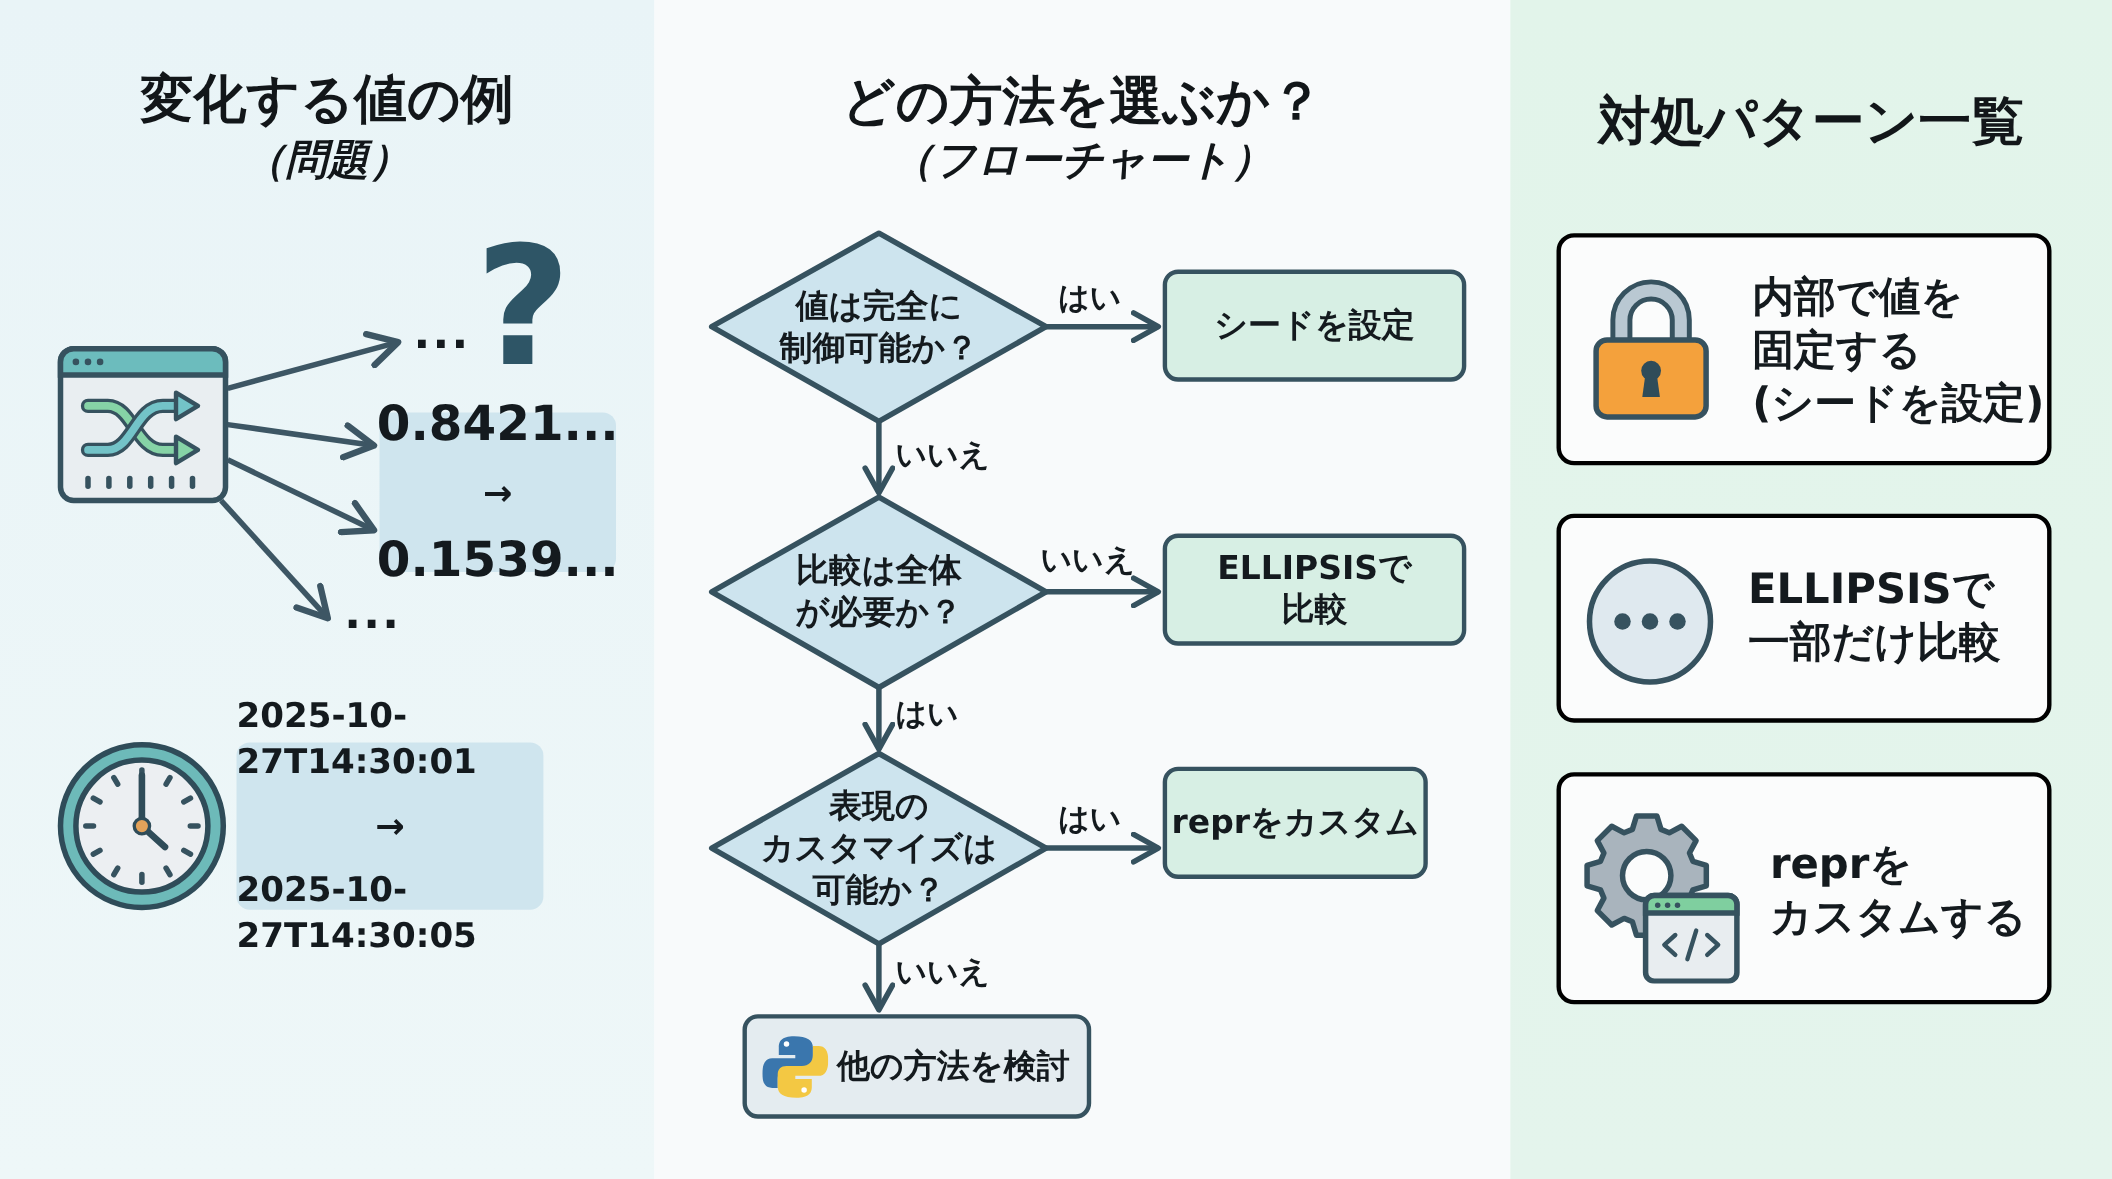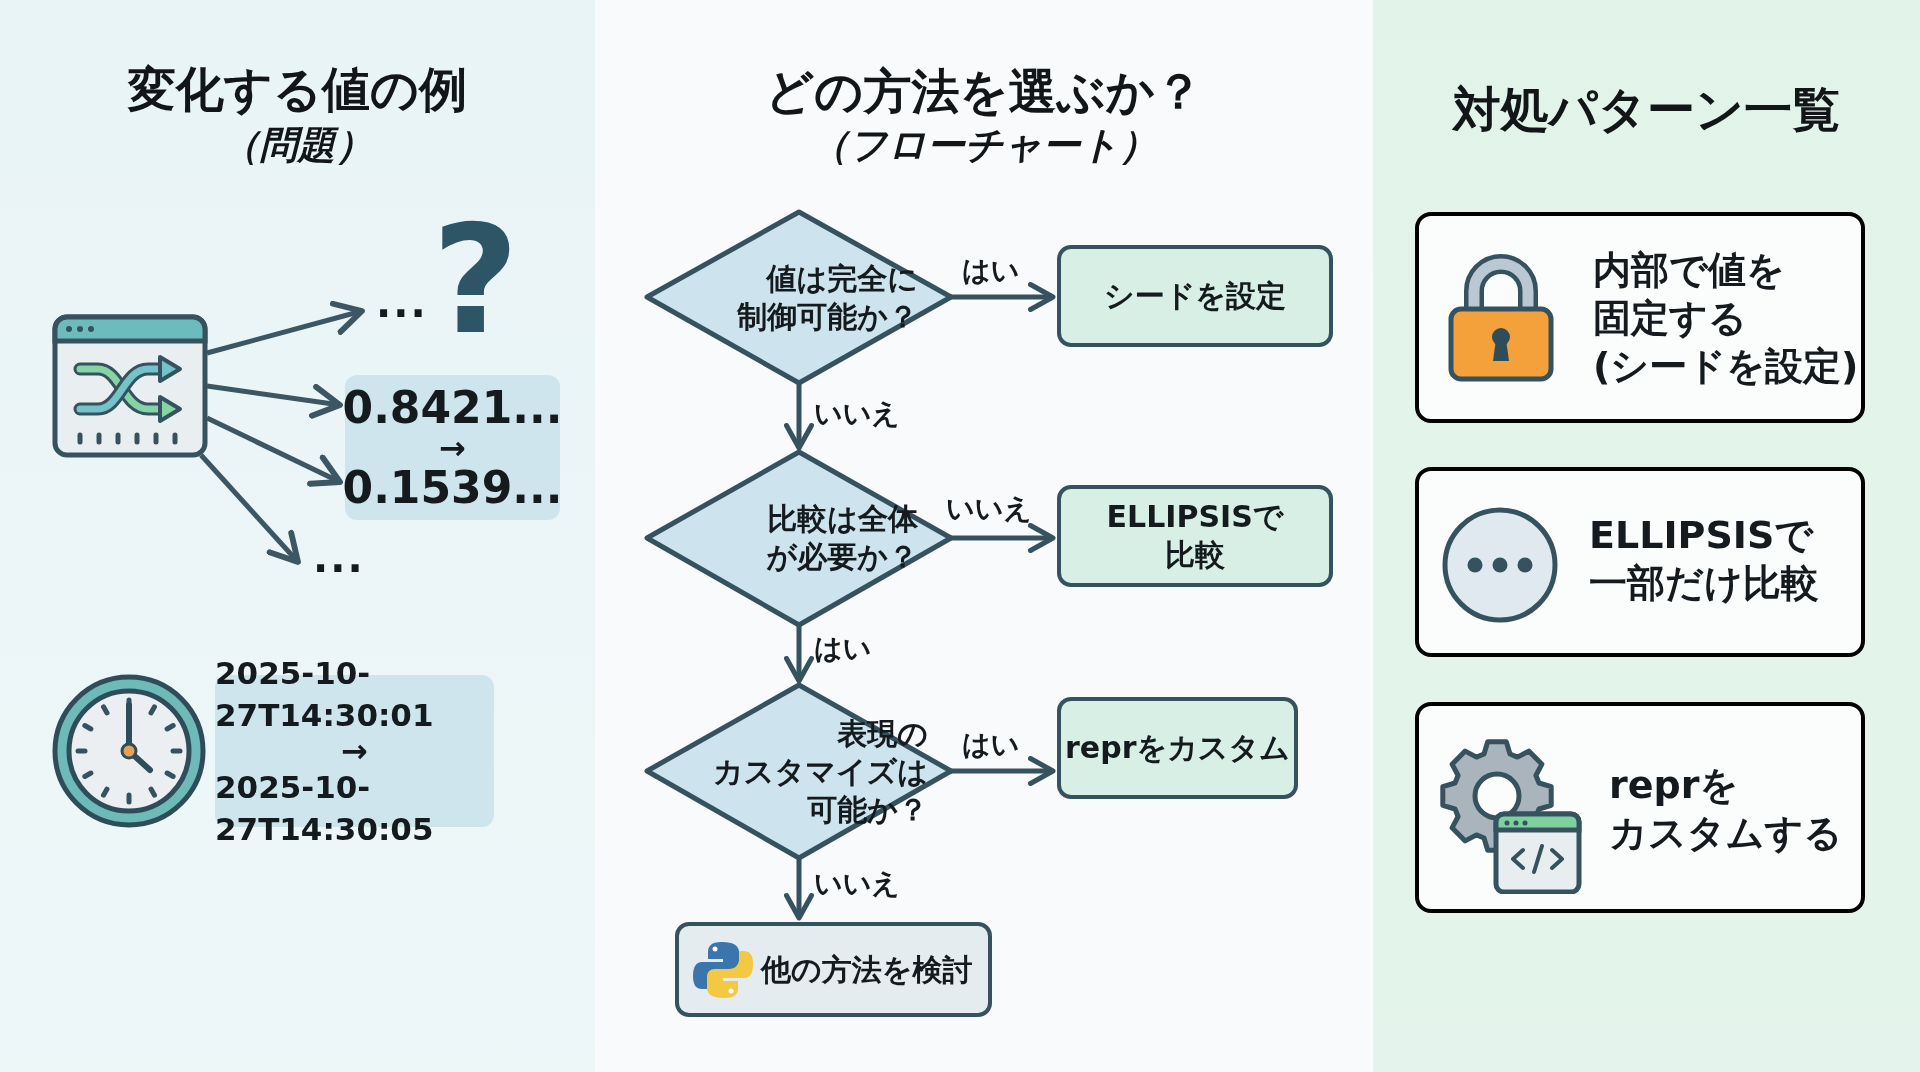--- a/index.html
+++ b/index.html
@@ -8,25 +8,25 @@
   .panel { position:absolute; top:0; height:1072px; }
   #panel-left  { left:0; width:595px; background:linear-gradient(180deg,#e9f4f7 0%,#eef7f8 100%); }
   #panel-mid   { left:595px; width:778px; background:#f8fafb; }
   #panel-right { left:1373px; width:547px; background:linear-gradient(180deg,#e2f4ea 0%,#e4f4ec 100%); }
   .abs { position:absolute; }
   .title { font-weight:bold; text-align:center; white-space:nowrap; color:#121619; }
   .t-main { font-size:48px; }
   .t-sub  { font-size:38px;font-style:italic; }
   svg.full { position:absolute; left:0; top:0; }
   .valbox { position:absolute; background:#cfe5ee; border-radius:12px;
-            display:flex; flex-direction:column; align-items:center; justify-content:center; font-weight:bold; }
+            display:flex; flex-direction:column; align-items:center; justify-content:center; font-weight:bold;gap:22px; }
   .num { font-size:44px; line-height:50px; }
   .arr { font-size:32px; line-height:30px; }
   .ts  { font-size:31px; line-height:42px; }
-  .node-text { position:absolute; display:flex; align-items:flex-end; justify-content:center;
+  .node-text { position:absolute; display:flex; align-items:center; justify-content:center;
                text-align:center; font-weight:bold; font-size:30px; line-height:38px; }
   .rbox { position:absolute; border:4px solid #36525f; border-radius:14px; box-sizing:border-box;
           background:#d7efe4; display:flex; align-items:center; justify-content:center;
           text-align:left; font-weight:bold; font-size:30px; line-height:38px; }
   .elabel { position:absolute; font-weight:bold; font-size:28px; white-space:nowrap; }
   .card { position:absolute; left:1415px; width:450px; background:#fbfcfc;
           border:4px solid #000000; border-radius:16px; box-sizing:border-box; }
   .card-text { position:absolute; font-weight:bold; font-size:38px; line-height:48px; white-space:nowrap; }
 </style>
 </head>

